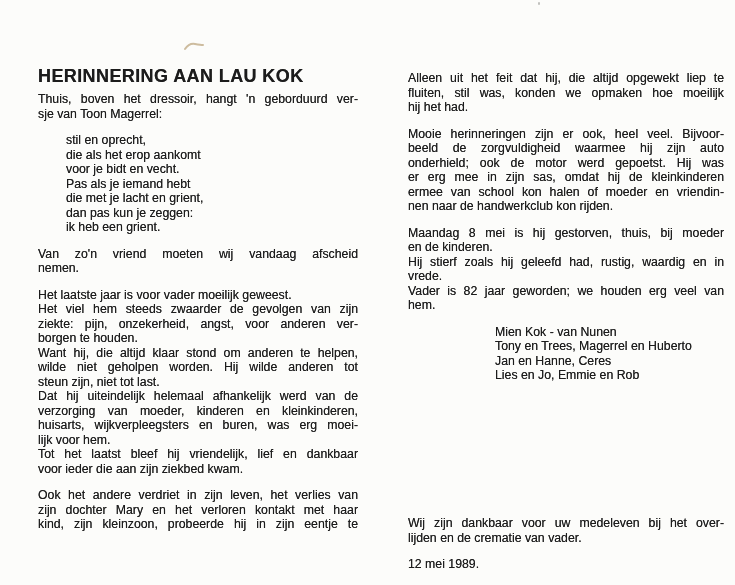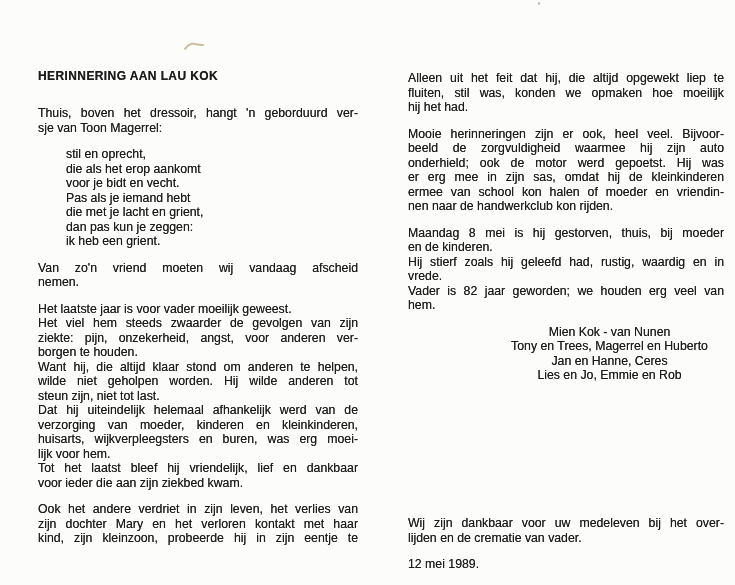--- a/index.html
+++ b/index.html
@@ -19,35 +19,35 @@
   .col {
     position: absolute;
     font-size: 12.3px;
     line-height: 14.5px;
     text-shadow: 0 0 0.5px rgba(20,20,20,0.75);
   }
   .col-left  { left: 38px;  top: 68px; width: 320px; }
   .col-right { left: 408px; top: 71px; width: 316px; }
   .footer-block { left: 408px; top: 506px; width: 316px; margin-top: 10px; }
   .heading {
-    font-size: 12px;
+    font-size: 18px;
     font-weight: 700;
     letter-spacing: 0.4px;
     line-height: 16px;
-    margin-bottom: 22px;
+    margin-bottom: 8px;
     white-space: nowrap;
   }
   .line { min-height: 14.5px; white-space: nowrap; }
   .line.j {
     white-space: normal;
     text-align: justify;
     text-align-last: justify;
   }
   .line.poem { padding-left: 28px; }
-  .line.names { padding-left: 87px; text-align: center; }
+  .line.names { padding-left: 87px; }
   .gap { height: 12px; }
   .smudge {
     position: absolute;
     left: 184px;
     top: 41px;
     width: 20px;
     height: 10px;
     opacity: 0.65;
   }
   .speck {

